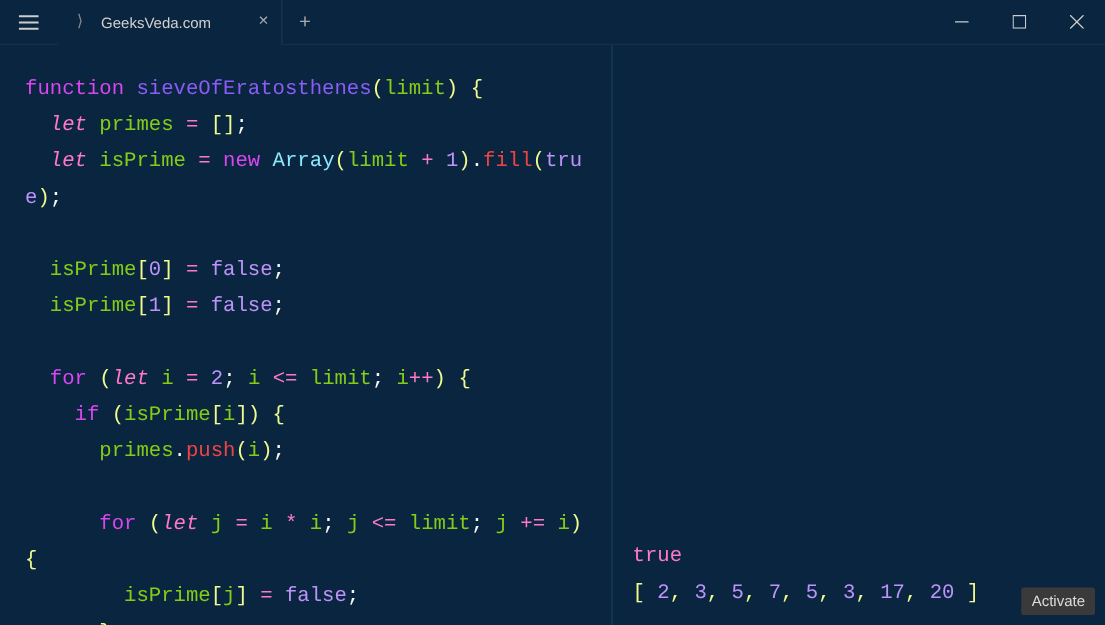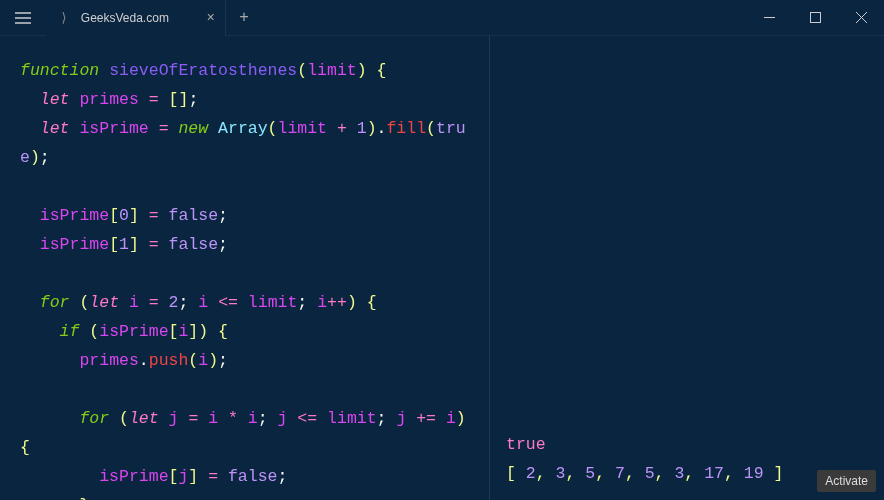--- a/index.html
+++ b/index.html
@@ -81,25 +81,25 @@
     font-size: 16.5px;
     line-height: 29px;
     display: flex;
     flex-direction: column;
     justify-content: flex-end;
     overflow: hidden;
   }
   .output-line { color: #ff79c6; }
   .output-line.arr { color: #f1fa8c; }
   .output-line.arr .n { color: #bd93f9; }
-  .c-kw { color: #84cc16; font-style: italic; }
+  .c-kw { color: #d946ef; }
   .c-kw2 { color: #ff79c6; font-style: italic; text-align: right; }
   .c-fn { color: #8b5cf6; }
   .c-br { color: #f1fa8c; }
-  .c-var { color: #d946ef; margin-top: 36px; }
+  .c-var { color: #84cc16; margin-top: 36px; }
   .c-op { color: #ff79c6; }
   .c-num { color: #bd93f9; }
   .c-bool { color: #bd93f9; }
   .c-pn { color: #f8f8f2; }
   .c-prop { color: #ef4444; }
   .c-type { color: #8be9fd; }
   .activate-badge {
     position: absolute;
     right: 8px;
     bottom: 8px;
@@ -156,17 +156,17 @@
   <span class="c-kw">for</span> <span class="c-br">(</span><span class="c-kw2">let</span> <span class="c-var">i</span> <span class="c-op">=</span> <span class="c-num">2</span><span class="c-pn">;</span> <span class="c-var">i</span> <span class="c-op">&lt;=</span> <span class="c-var">limit</span><span class="c-pn">;</span> <span class="c-var">i</span><span class="c-op">++</span><span class="c-br">)</span> <span class="c-br">{</span>
     <span class="c-kw">if</span> <span class="c-br">(</span><span class="c-var">isPrime</span><span class="c-br">[</span><span class="c-var">i</span><span class="c-br">]</span><span class="c-br">)</span> <span class="c-br">{</span>
       <span class="c-var">primes</span><span class="c-pn">.</span><span class="c-prop">push</span><span class="c-br">(</span><span class="c-var">i</span><span class="c-br">)</span><span class="c-pn">;</span>
 
       <span class="c-kw">for</span> <span class="c-br">(</span><span class="c-kw2">let</span> <span class="c-var">j</span> <span class="c-op">=</span> <span class="c-var">i</span> <span class="c-op">*</span> <span class="c-var">i</span><span class="c-pn">;</span> <span class="c-var">j</span> <span class="c-op">&lt;=</span> <span class="c-var">limit</span><span class="c-pn">;</span> <span class="c-var">j</span> <span class="c-op">+=</span> <span class="c-var">i</span><span class="c-br">)</span> <span class="c-br">{</span>
         <span class="c-var">isPrime</span><span class="c-br">[</span><span class="c-var">j</span><span class="c-br">]</span> <span class="c-op">=</span> <span class="c-bool">false</span><span class="c-pn">;</span>
       <span class="c-br">}</span></div>
 
   <div class="output">
     <div class="output-line">true</div>
-    <div class="output-line arr"><span>[ </span><span id="primes-out"><span class="n">2</span><span>, </span><span class="n">3</span><span>, </span><span class="n">5</span><span>, </span><span class="n">7</span><span>, </span><span class="n">5</span><span>, </span><span class="n">3</span><span>, </span><span class="n">17</span><span>, </span><span class="n">19</span></span><span> ]</span></div>
+    <div class="output-line arr"><span>[ </span><span id="primes-out"><span class="n">2</span><span>, </span><span class="n">3</span><span>, </span><span class="n">5</span><span>, </span><span class="n">7</span><span>, </span><span class="n">5</span><span>, </span><span class="n">3</span><span>, </span><span class="n">17</span><span>, </span><span class="n">20</span></span><span> ]</span></div>
   </div>
 </div>
 
 <div class="activate-badge">Activate</div>
 
 </body></html>

